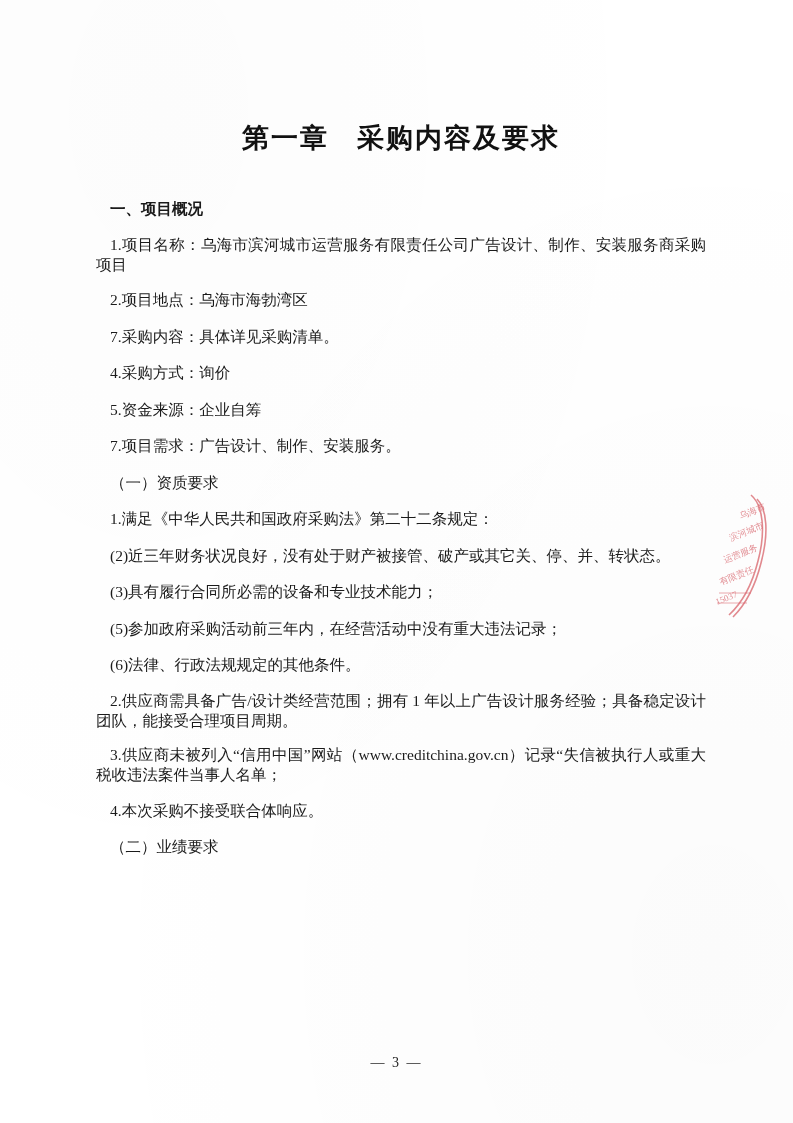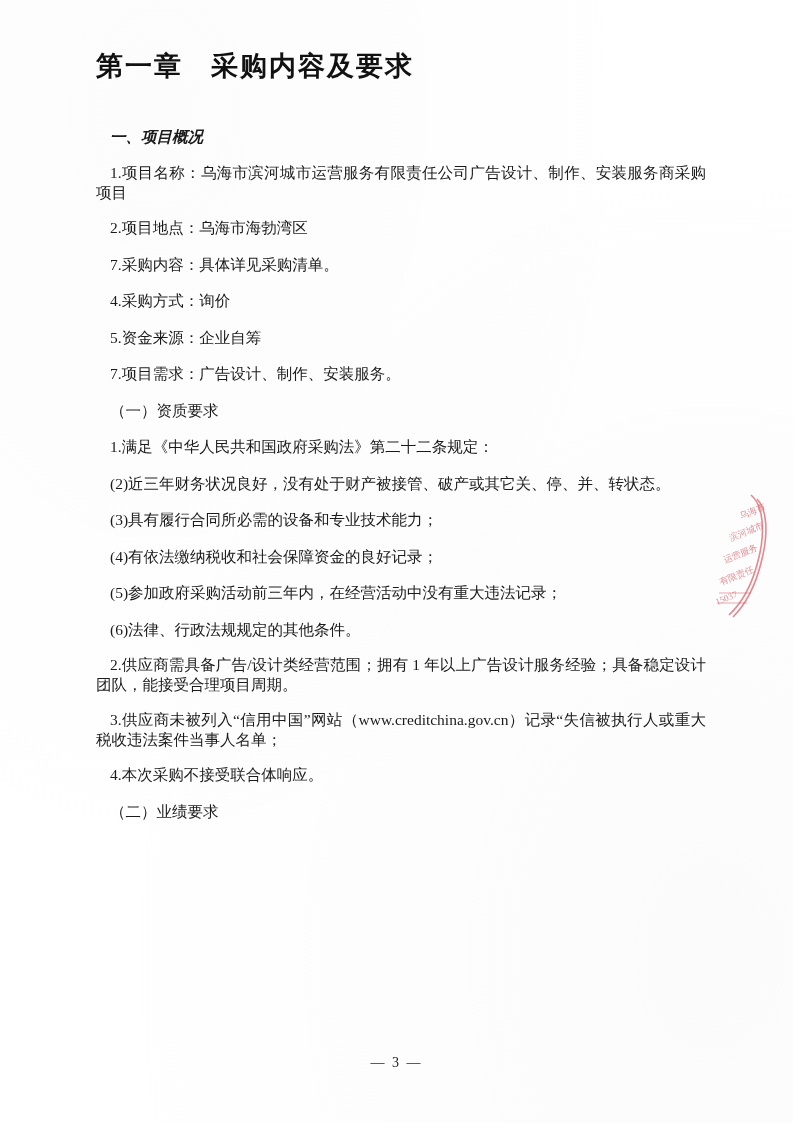--- a/index.html
+++ b/index.html
@@ -26,22 +26,22 @@
       radial-gradient(ellipse at 90% 85%, rgba(0,0,0,0.015), rgba(0,0,0,0) 65%);
     pointer-events: none;
   }
   .content {
     position: absolute;
     left: 96px;
     top: 0;
     width: 610px;
   }
   .doc-title {
-    margin-top: 48px;
-    text-align: left;
+    margin-top: 120px;
+    text-align: center;
     font-size: 27px;
     font-weight: bold;
     letter-spacing: 2px;
     font-family: "Liberation Serif", "DejaVu Serif", serif;
     color: #111;
   }
   .doc-title .gap {
     display: inline-block;
     width: 28px;
   }
@@ -50,21 +50,20 @@
   }
   p.line {
     margin: 0 0 14.5px 0;
     font-size: 15.5px;
     line-height: 22px;
     text-align: justify;
     color: #1b1b1b;
   }
   p.line.bold {
     font-weight: bold;
-    font-style: italic;
   }
   .ind1 { text-indent: 14px; }
   .hang {
     margin: 0 0 14.5px 0;
     font-size: 15.5px;
     line-height: 20px;
     text-align: justify;
     text-indent: 14px;
   }
   .tight { margin-bottom: 7px; }
@@ -126,21 +125,20 @@
 
       <p class="line ind1">（一）资质要求</p>
 
       <p class="line ind1">1.满足《中华人民共和国政府采购法》第二十二条规定：</p>
 
 
       <p class="line ind1">(2)近三年财务状况良好，没有处于财产被接管、破产或其它关、停、并、转状态。</p>
 
       <p class="line ind1">(3)具有履行合同所必需的设备和专业技术能力；</p>
 
-      <p class="line ind1">(4)有依法缴纳税收和社会保障资金的良好记录；</p>
 
       <p class="line ind1">(5)参加政府采购活动前三年内，在经营活动中没有重大违法记录；</p>
 
       <p class="line ind1 tight">(6)法律、行政法规规定的其他条件。</p>
 
       <p class="hang">2.供应商需具备广告/设计类经营范围；拥有 1 年以上广告设计服务经验；具备稳定设计团队，能接受合理项目周期。</p>
 
       <p class="hang latin">3.供应商未被列入“信用中国”网站（www.creditchina.gov.cn）记录“失信被执行人或重大税收违法案件当事人名单；</p>
 
       <p class="line ind1">4.本次采购不接受联合体响应。</p>

